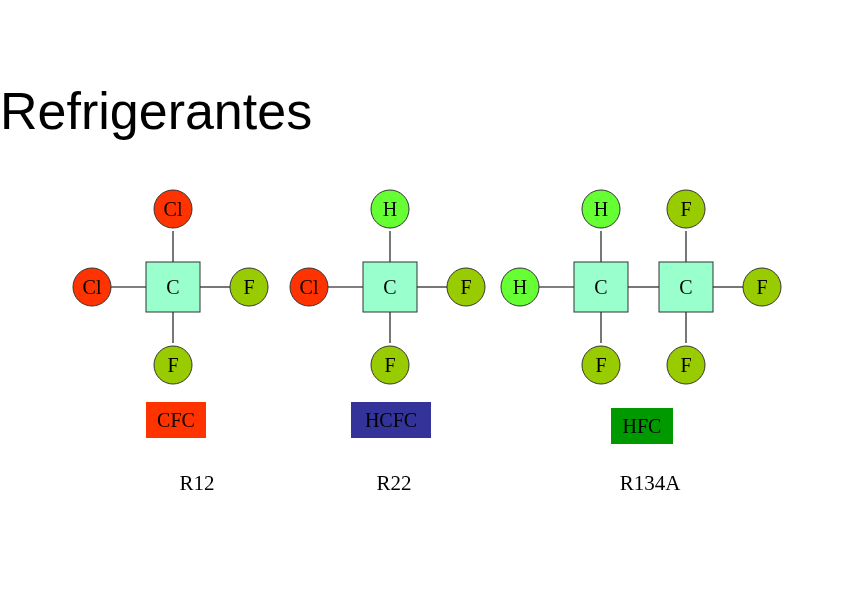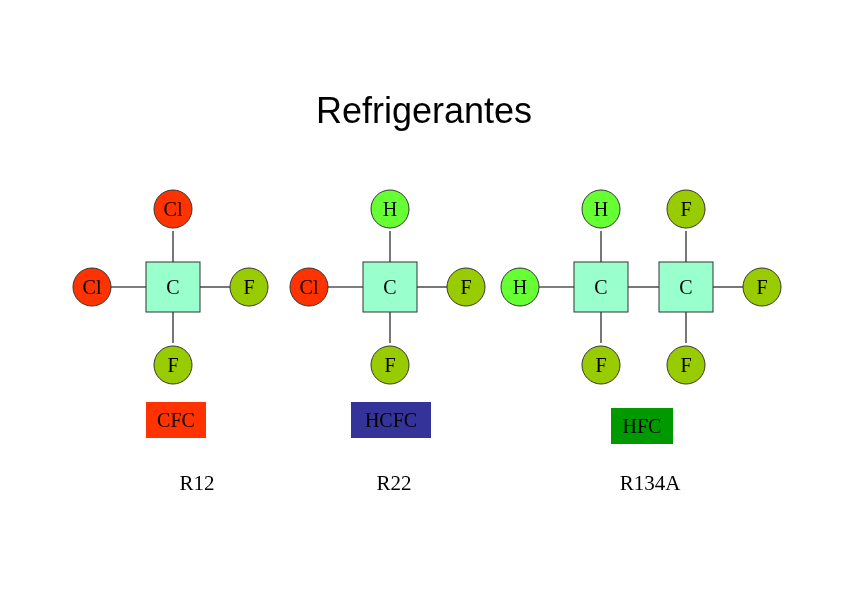--- a/index.html
+++ b/index.html
@@ -1,20 +1,20 @@
 <!DOCTYPE html>
 <html><head>
 <meta charset="utf-8">
 <style>
   html, body { margin: 0; padding: 0; background: #ffffff; }
   body { width: 848px; height: 599px; position: relative; overflow: hidden; }
   #title {
     position: absolute; left: 0; width: 848px; top: 86px;
-    text-align: center; font-family: "Liberation Sans", sans-serif;
-    font-size: 36px; color: #000; line-height: 50px;
+    text-align: left; font-family: "Liberation Sans", sans-serif;
+    font-size: 52px; color: #000; line-height: 50px;
   }
   svg#diagram { position: absolute; left: 0; top: 0; }
   svg text { font-family: "Liberation Serif", serif; }
   .atom-label { font-size: 20px; fill: #000; }
   .class-label { font-size: 20px; fill: #000; }
   .code-label { font-size: 21px; fill: #000; }
 </style>
 </head>
 <body>
 

